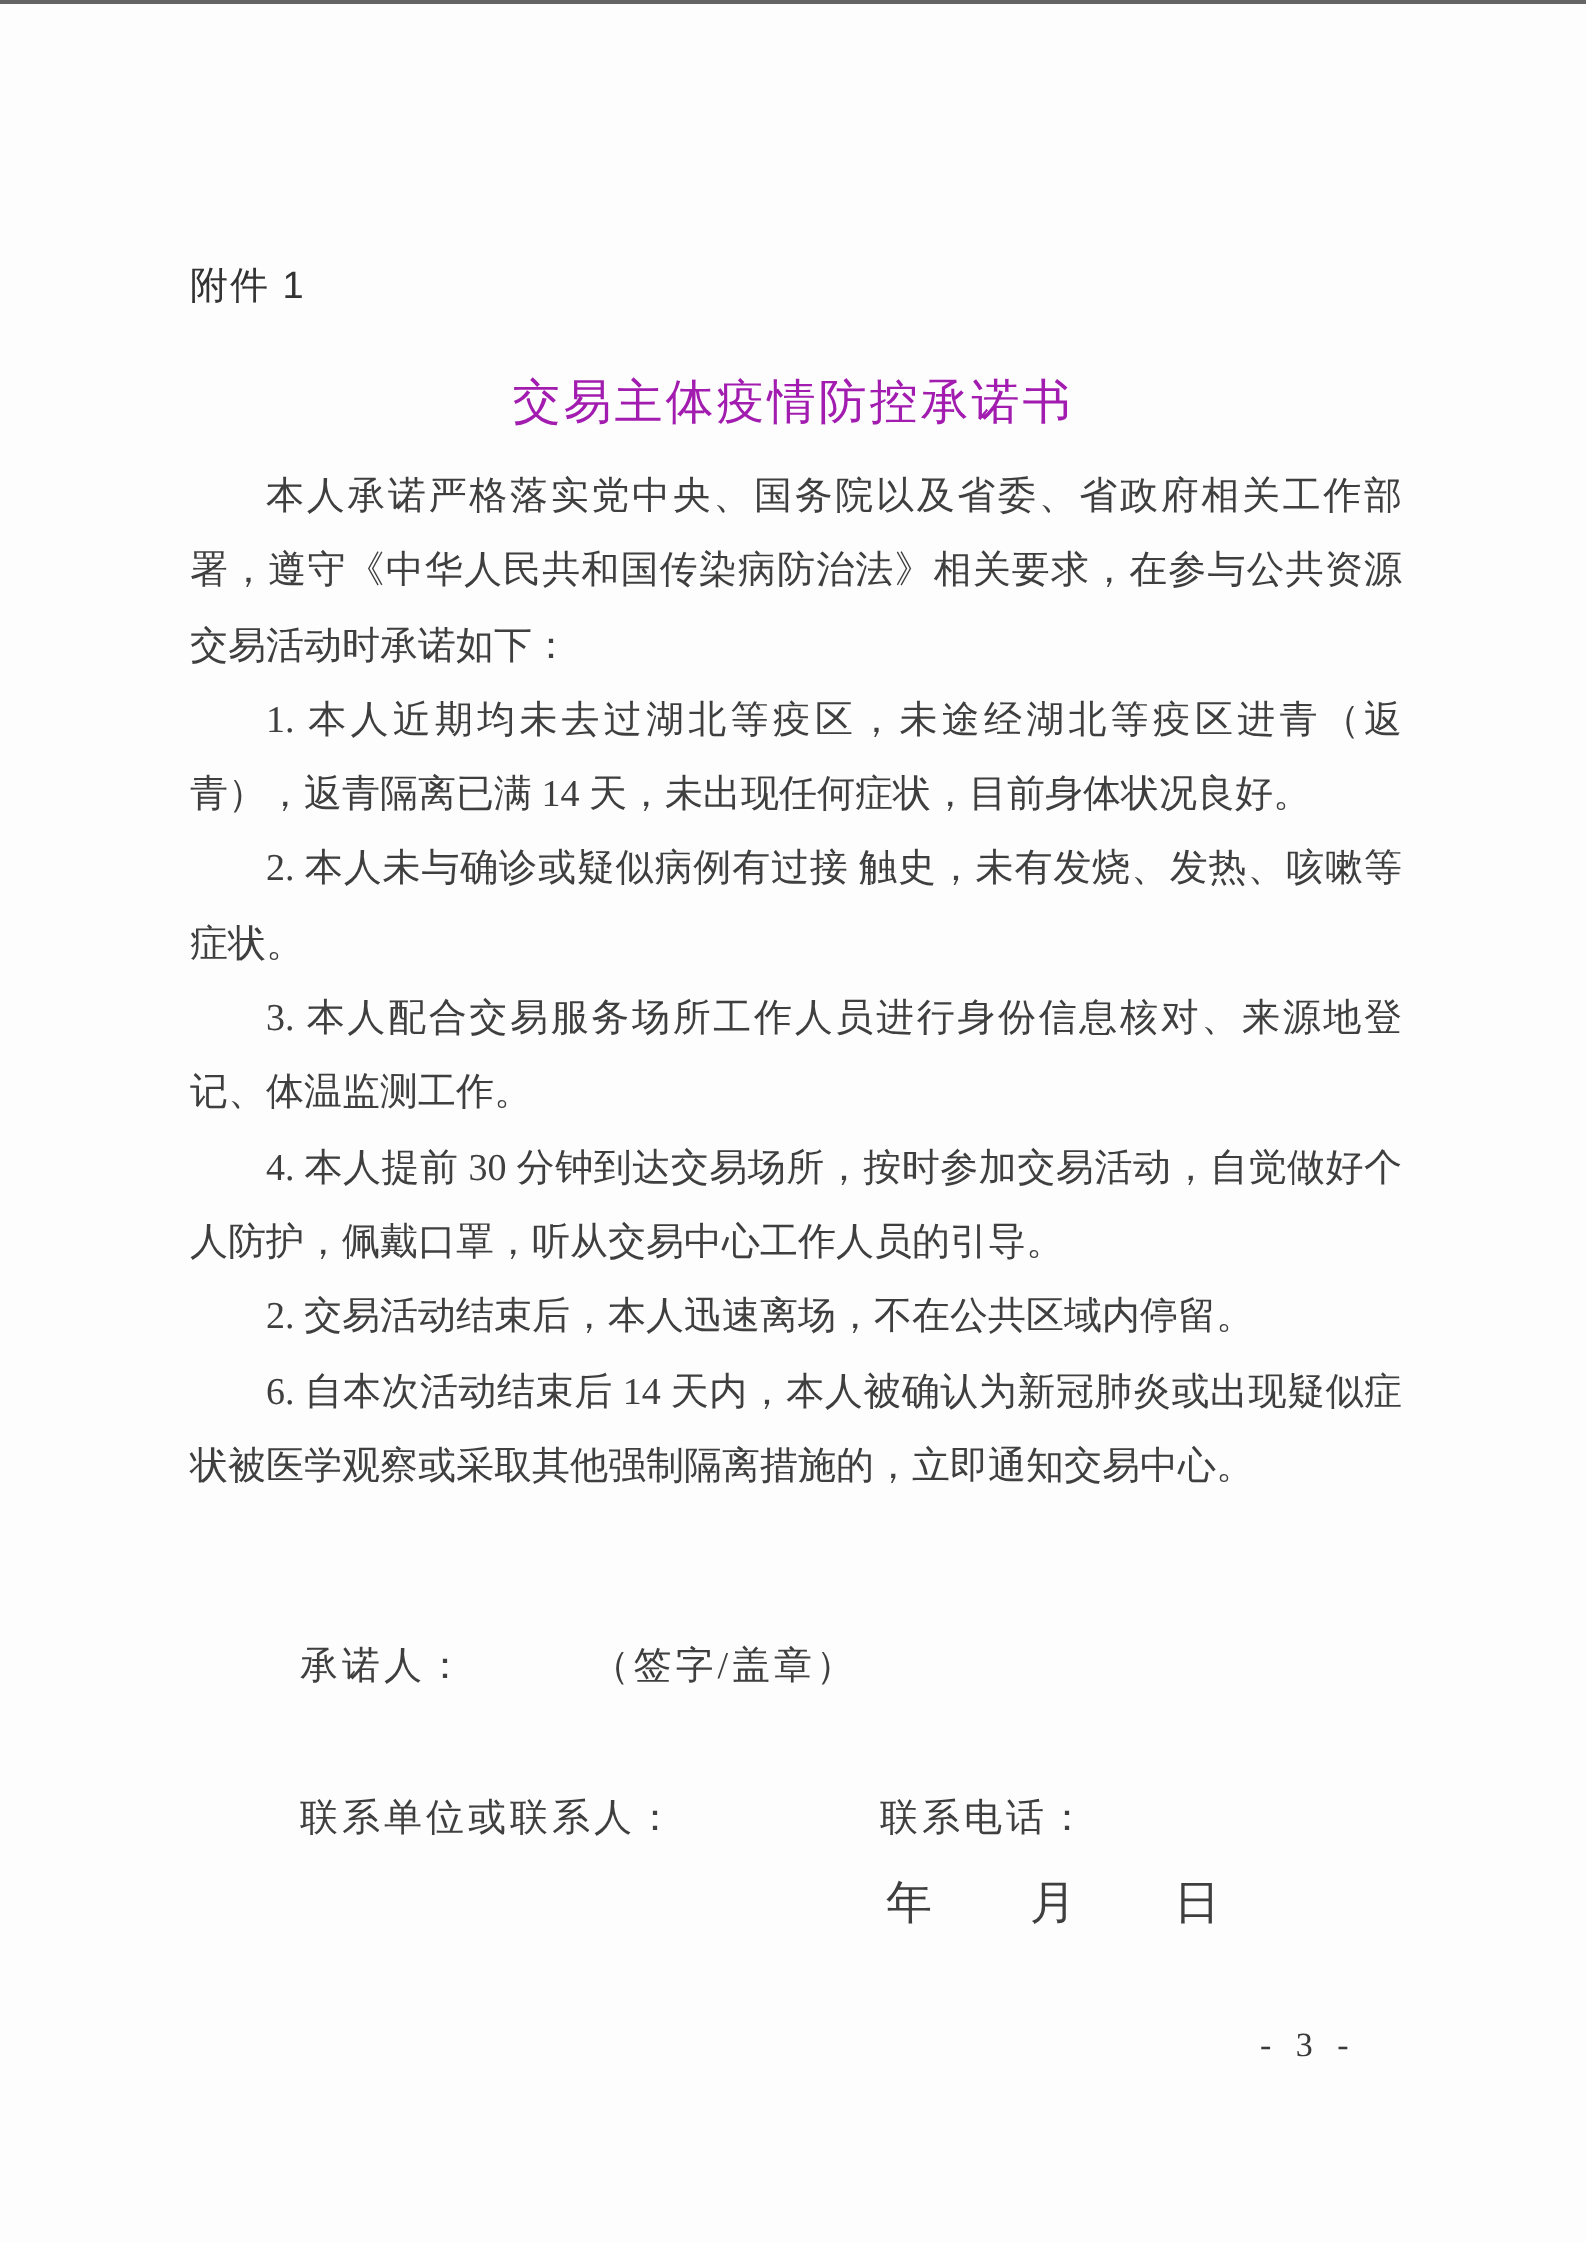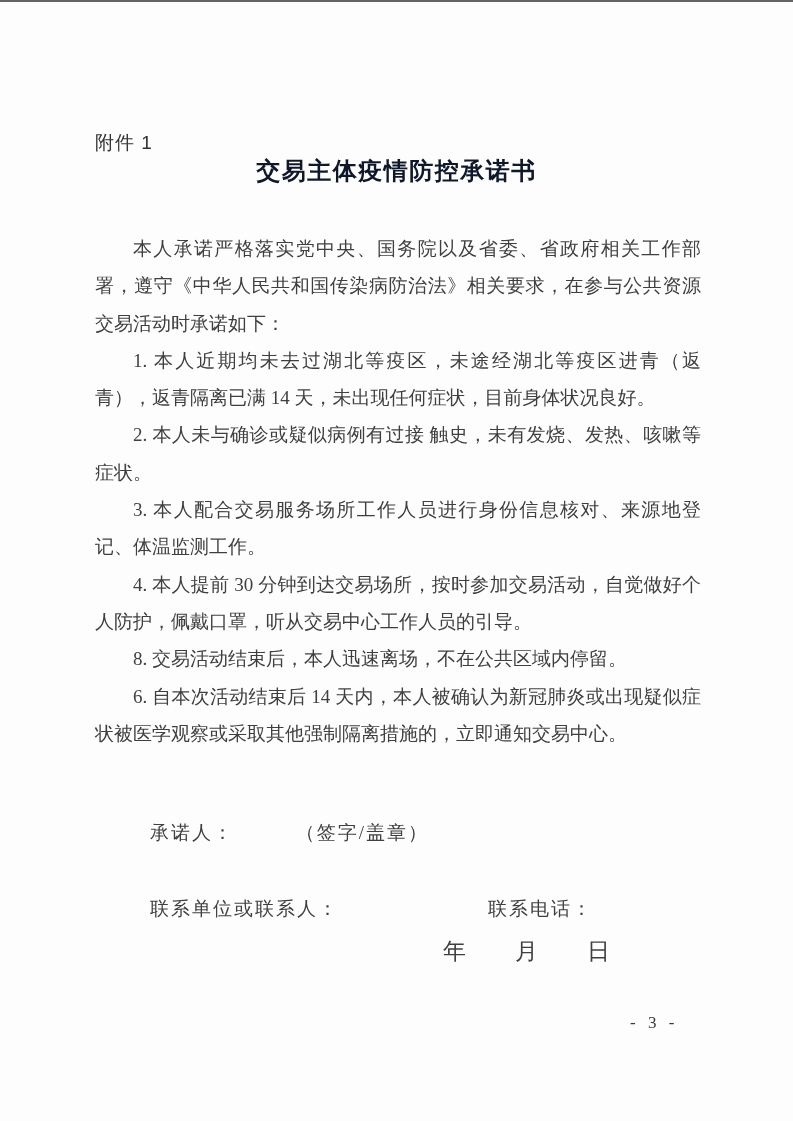--- a/index.html
+++ b/index.html
@@ -30,27 +30,27 @@
     left: 95px;
     top: 130px;
     font-size: 19px;
     font-family: "Liberation Sans", "DejaVu Sans", sans-serif;
     color: #333333;
     letter-spacing: 1px;
   }
   .doc-title {
     position: absolute;
     left: 0;
-    top: 155px;
+    top: 185px;
     width: 100%;
     text-align: center;
     font-size: 24px;
-    font-weight: bold;
+    font-weight: normal;
     font-family: "Liberation Sans", "DejaVu Sans", sans-serif;
-    color: #0f172a;
+    color: #a21caf;
     letter-spacing: 1.5px;
   }
   .body-text {
     position: absolute;
     left: 95px;
     top: 230px;
     width: 606px;
     font-size: 19px;
     line-height: 37.3px;
     text-align: justify;
@@ -77,21 +77,20 @@
     top: 896px;
     font-size: 19px;
     letter-spacing: 2px;
   }
   .contact-phone {
     position: absolute;
     left: 440px;
     top: 896px;
     font-size: 19px;
     letter-spacing: 2px;
-    margin-left: 48px;
   }
   .date-line {
     position: absolute;
     left: 443px;
     top: 936px;
     font-size: 23px;
     letter-spacing: 1px;
   }
   .page-number {
     position: absolute;
@@ -112,21 +111,21 @@
   <div class="attachment-label">附件 1</div>
 
   <div class="doc-title">交易主体疫情防控承诺书</div>
 
   <div class="body-text">
     <p>本人承诺严格落实党中央、国务院以及省委、省政府相关工作部署，遵守《中华人民共和国传染病防治法》相关要求，在参与公共资源交易活动时承诺如下：</p>
     <p>1. 本人近期均未去过湖北等疫区，未途经湖北等疫区进青（返青），返青隔离已满 14 天，未出现任何症状，目前身体状况良好。</p>
     <p>2. 本人未与确诊或疑似病例有过接 触史，未有发烧、发热、咳嗽等症状。</p>
     <p>3. 本人配合交易服务场所工作人员进行身份信息核对、来源地登记、体温监测工作。</p>
     <p>4. 本人提前 30 分钟到达交易场所，按时参加交易活动，自觉做好个人防护，佩戴口罩，听从交易中心工作人员的引导。</p>
-    <p>8. 交易活动结束后，本人迅速离场，不在公共区域内停留。</p>
+    <p>2. 交易活动结束后，本人迅速离场，不在公共区域内停留。</p>
     <p>6. 自本次活动结束后 14 天内，本人被确认为新冠肺炎或出现疑似症状被医学观察或采取其他强制隔离措施的，立即通知交易中心。</p>
   </div>
 
   <div class="sig-row">
     <span>承诺人：</span>
     <span class="sig-note">（签字/盖章）</span>
   </div>
 
   <div class="contact-unit">联系单位或联系人：</div>
 

